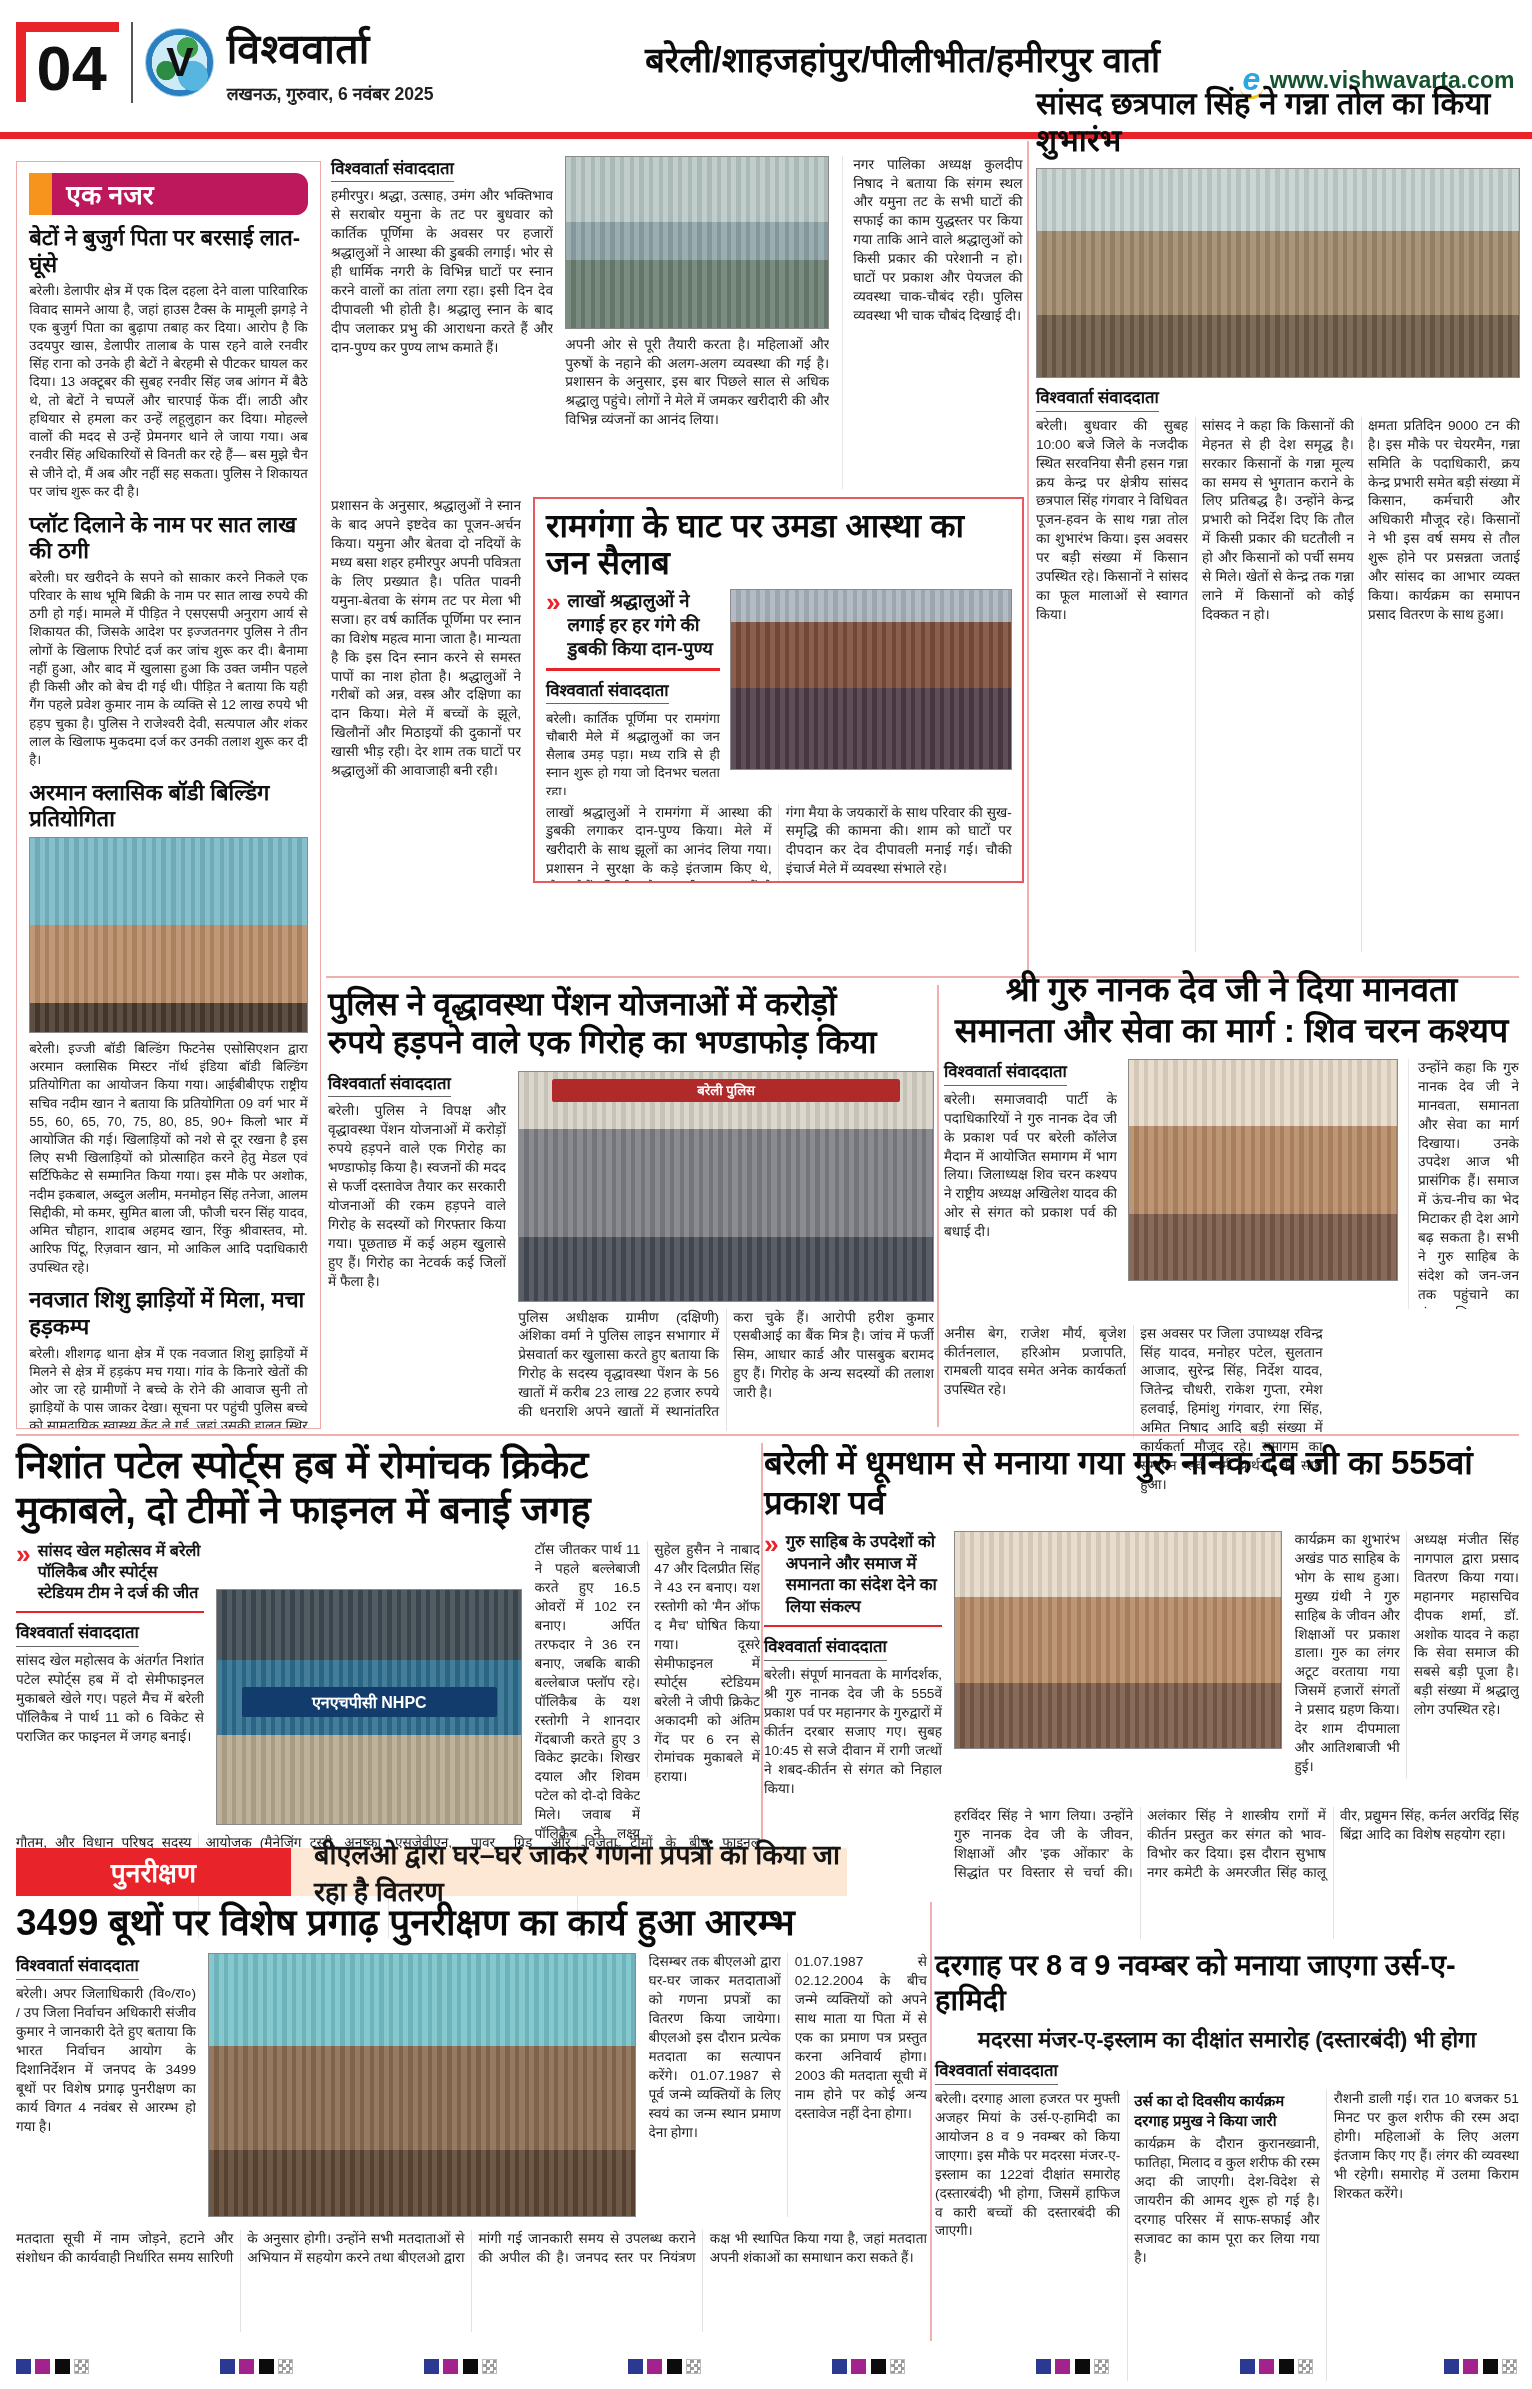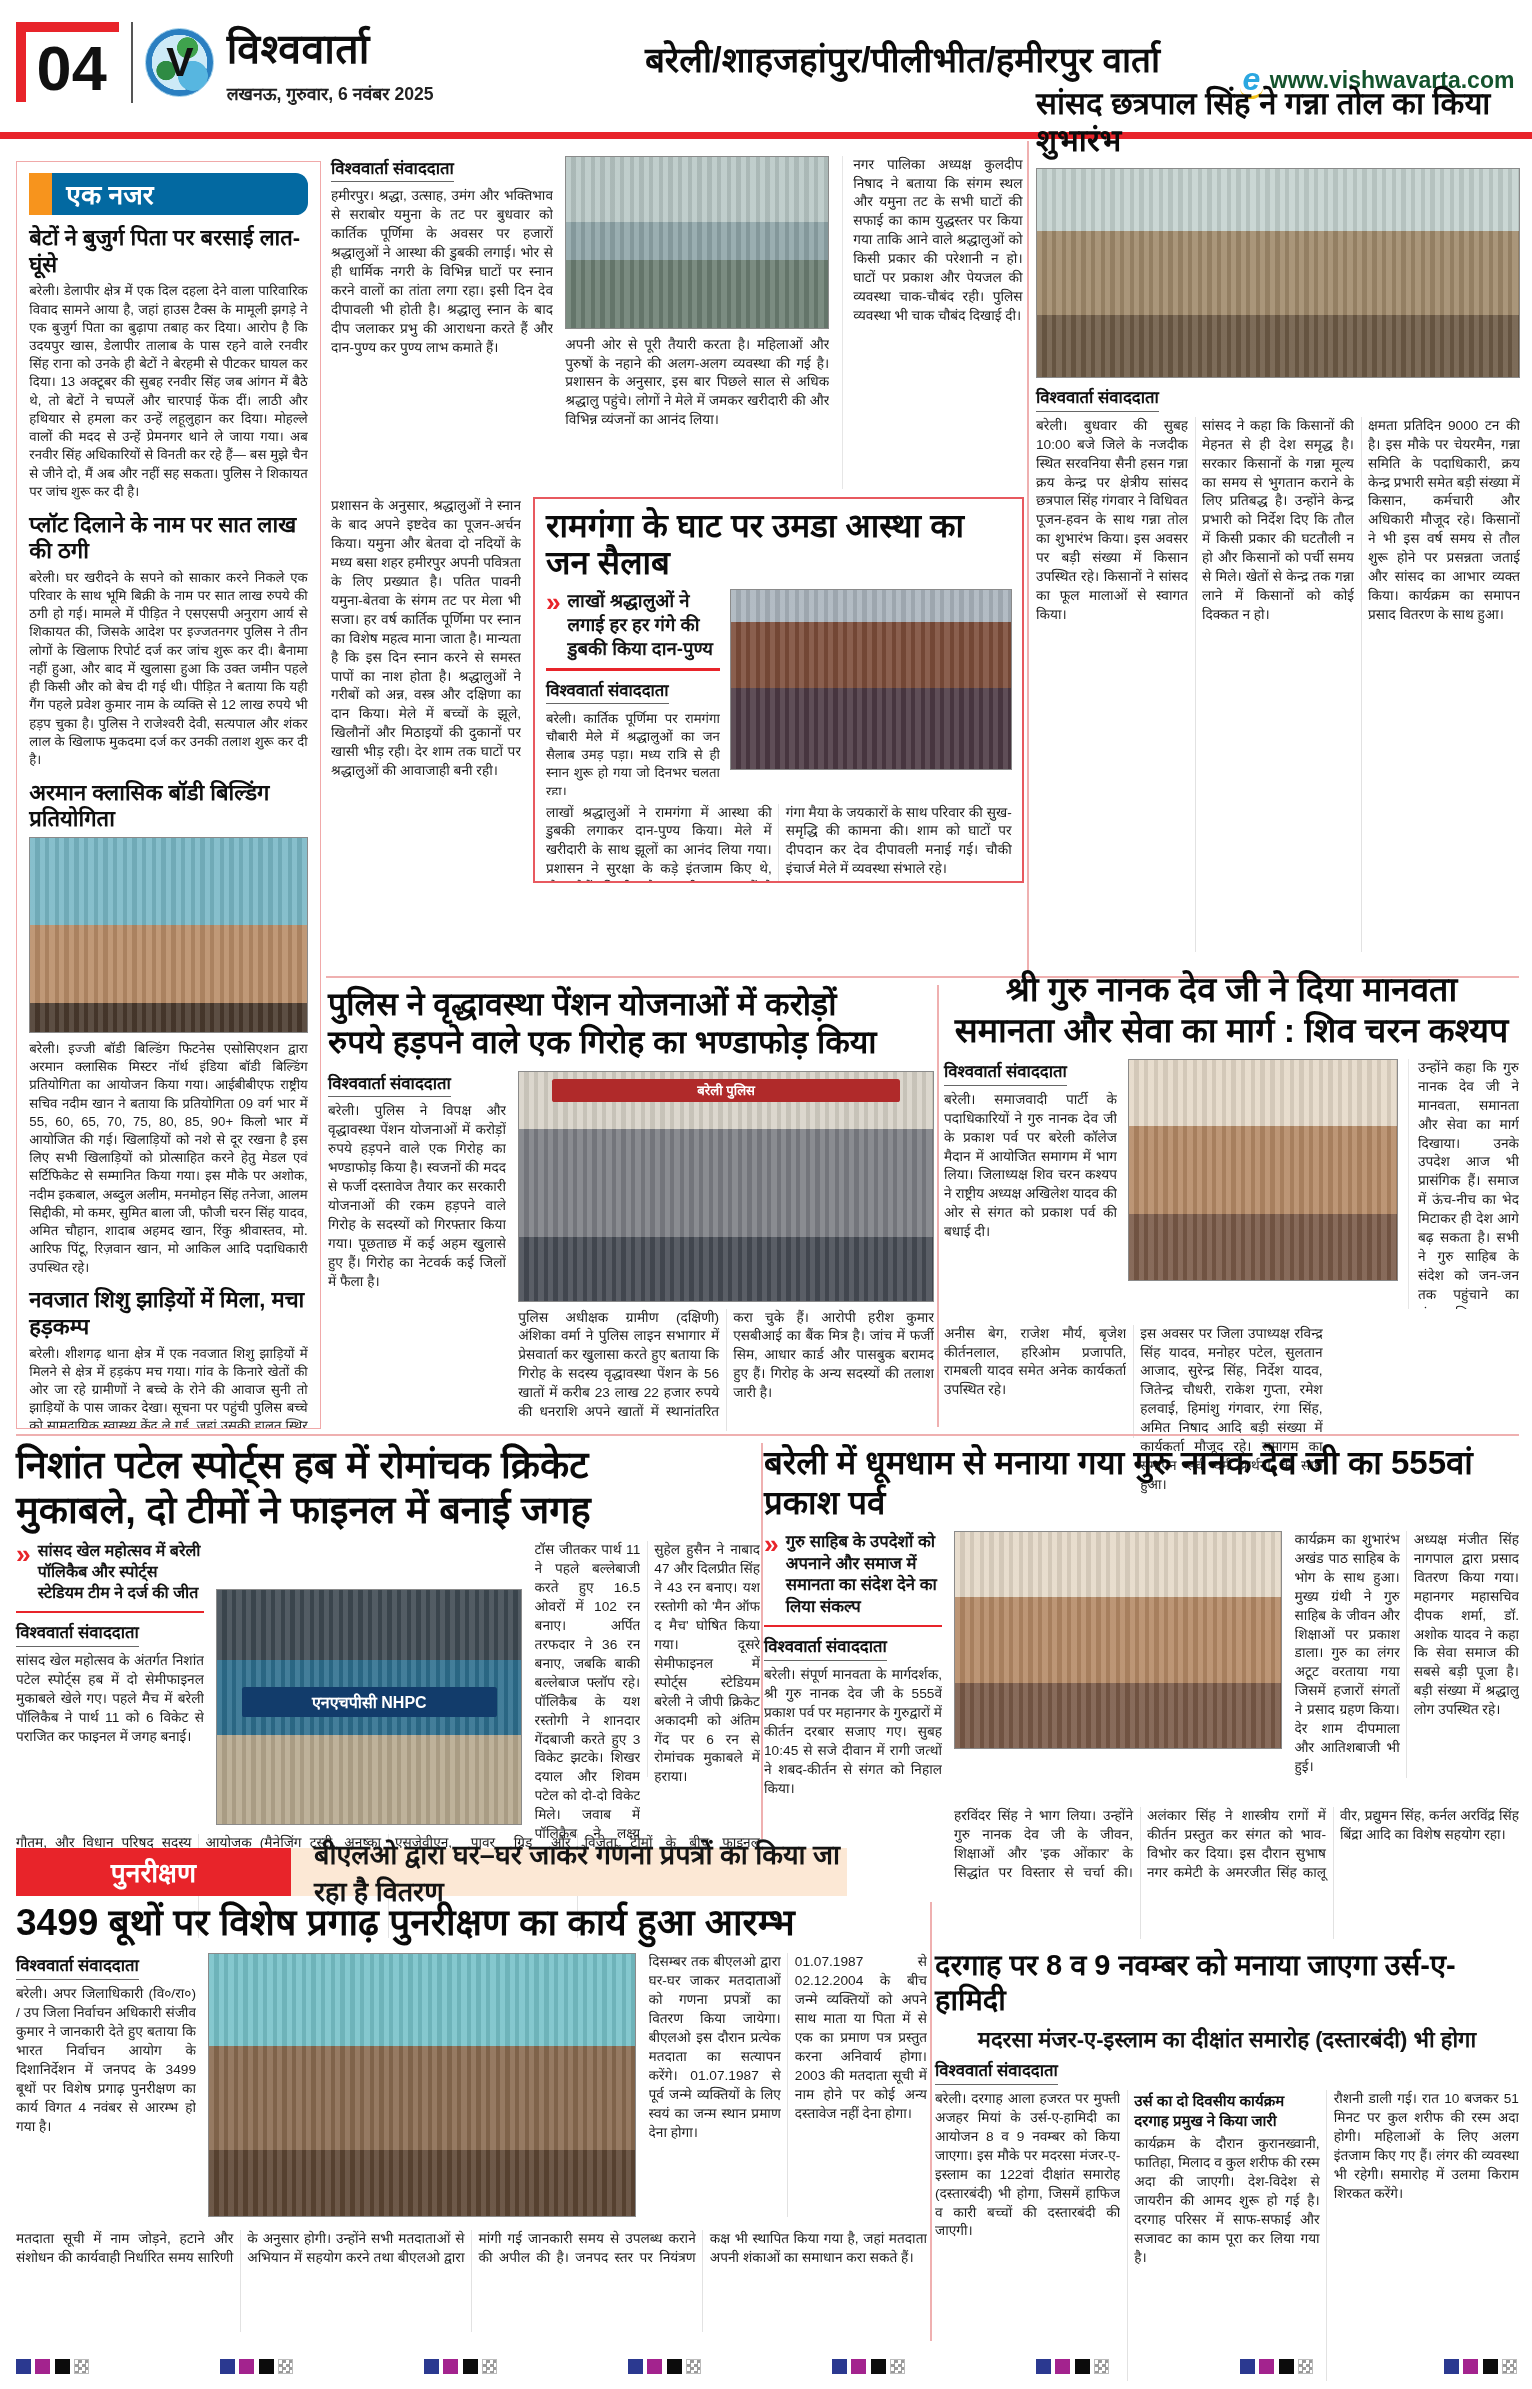--- a/index.html
+++ b/index.html
@@ -49,21 +49,21 @@
   .bullet-mark { color:#e8242a; font-size:26.4px; font-weight:800; line-height:1; }
   .bullet-txt { font-size:18.5px; font-weight:800; color:#151515; line-height:1.3; }
   .bullet-rule { height:2.6px; background:#e8242a; margin:7px 0 7px 0; }
   .vline { position:absolute; width:1.8px; background:#efb0b0; }
   .hline { position:absolute; height:1.8px; background:#efb0b0; }
 
   
   .eknajar { position:absolute; left:16px; top:161px; width:305px; height:1268px; border:1.8px solid #f0a9a9; padding:10.6px 12.3px; overflow:hidden; }
   .eknajar-banner { display:flex; height:42px; margin-bottom:7px; }
   .orange-chip { width:23px; background:#f7941d; }
-  .banner-red { flex:1; background:#0369a1; border-radius:0 12.3px 12.3px 0; color:#fff; font-size:26.4px; font-weight:800; display:flex; align-items:center; padding-left:14px; }
+  .banner-red { flex:1; background:#be185d; border-radius:0 12.3px 12.3px 0; color:#fff; font-size:26.4px; font-weight:800; display:flex; align-items:center; padding-left:14px; }
   .en-item h3 { font-size:22px; font-weight:800; color:#0f0f0f; margin:10.6px 0 4.4px 0; line-height:1.2; }
   .en-item .body-txt { font-size:13.2px; }
   .en-photo { height:196px; margin:3.5px 0 7px 0; }
 
   
   .lead { position:absolute; left:331px; top:145px; width:694px; }
   .lead h1 { font-size:44px; font-weight:800; color:#0a0a0a; line-height:1.16; }
   .accent { color:#e8242a; }
   .lead-rowA { display:flex; gap:12.3px; margin-top:10.6px; }
   .lead-colA { width:222px; height:333px; }

